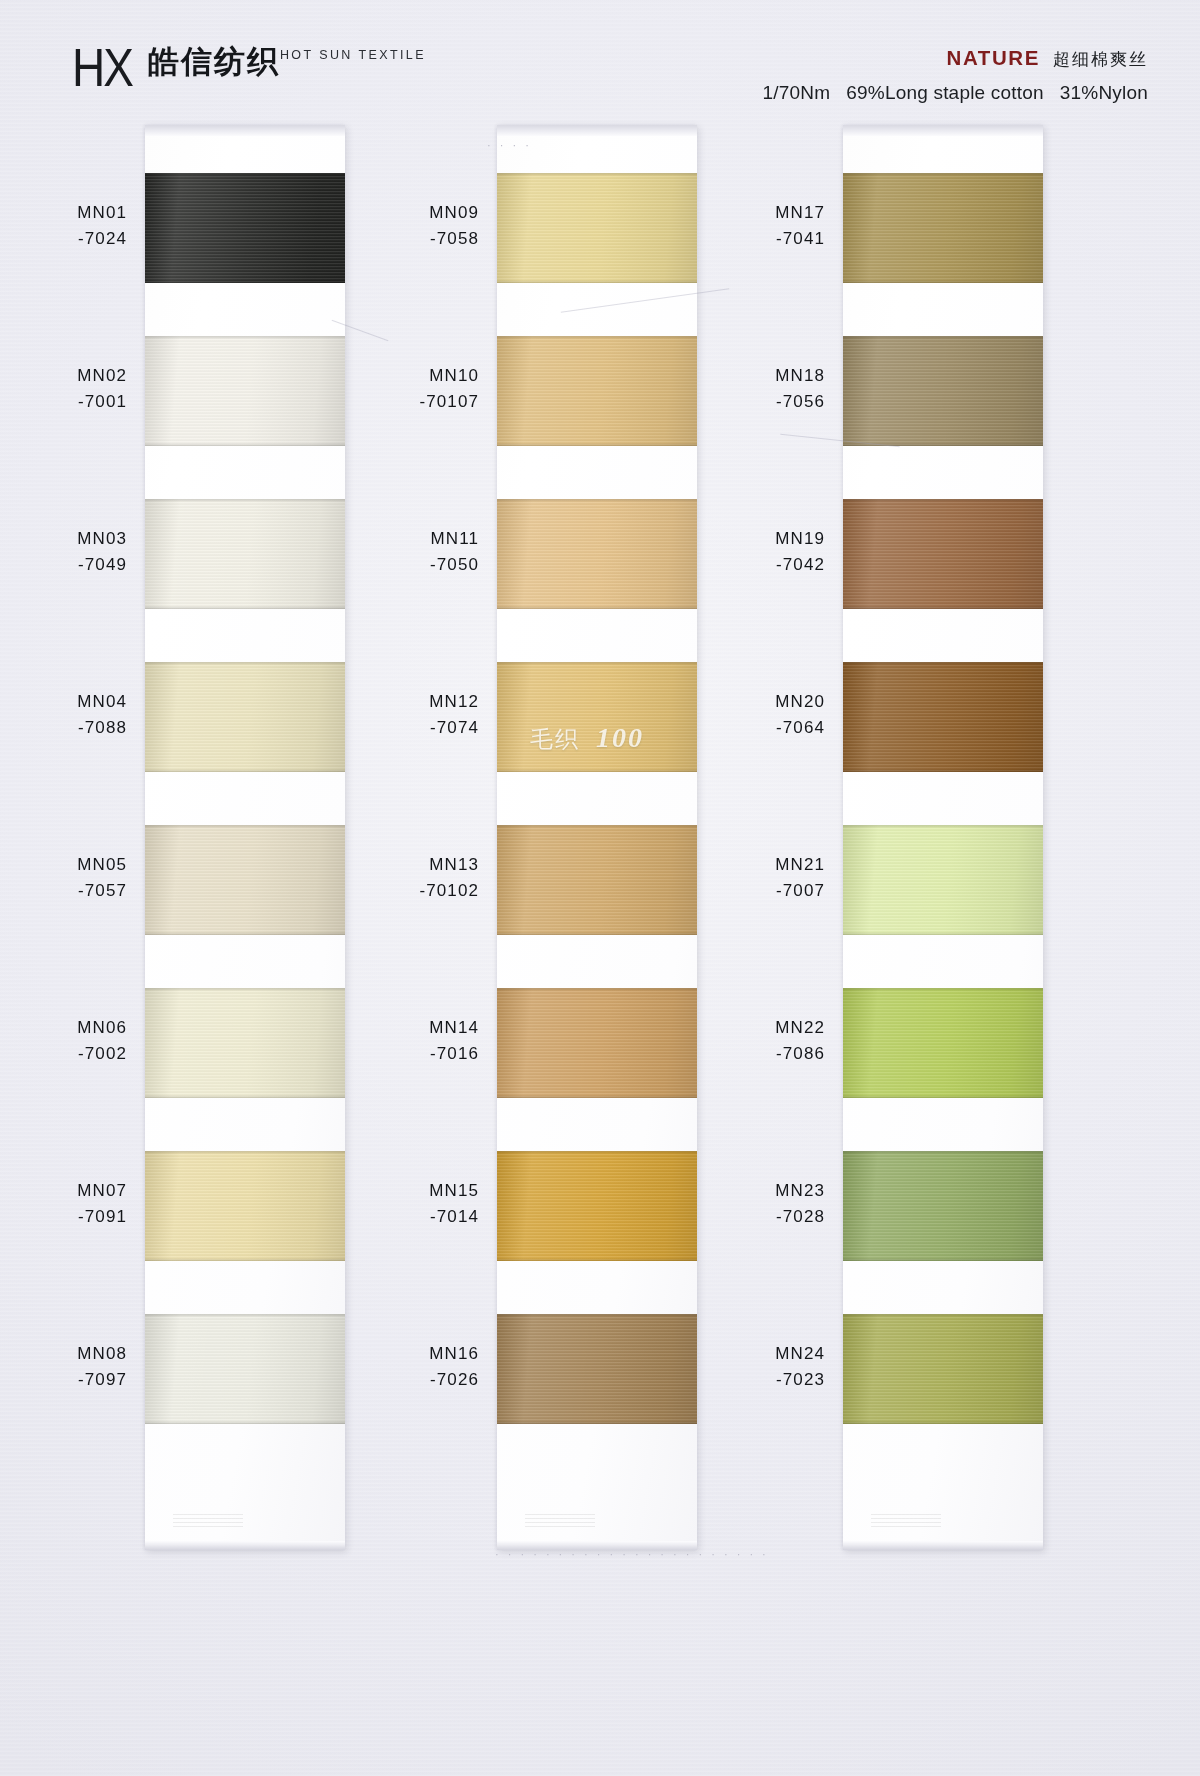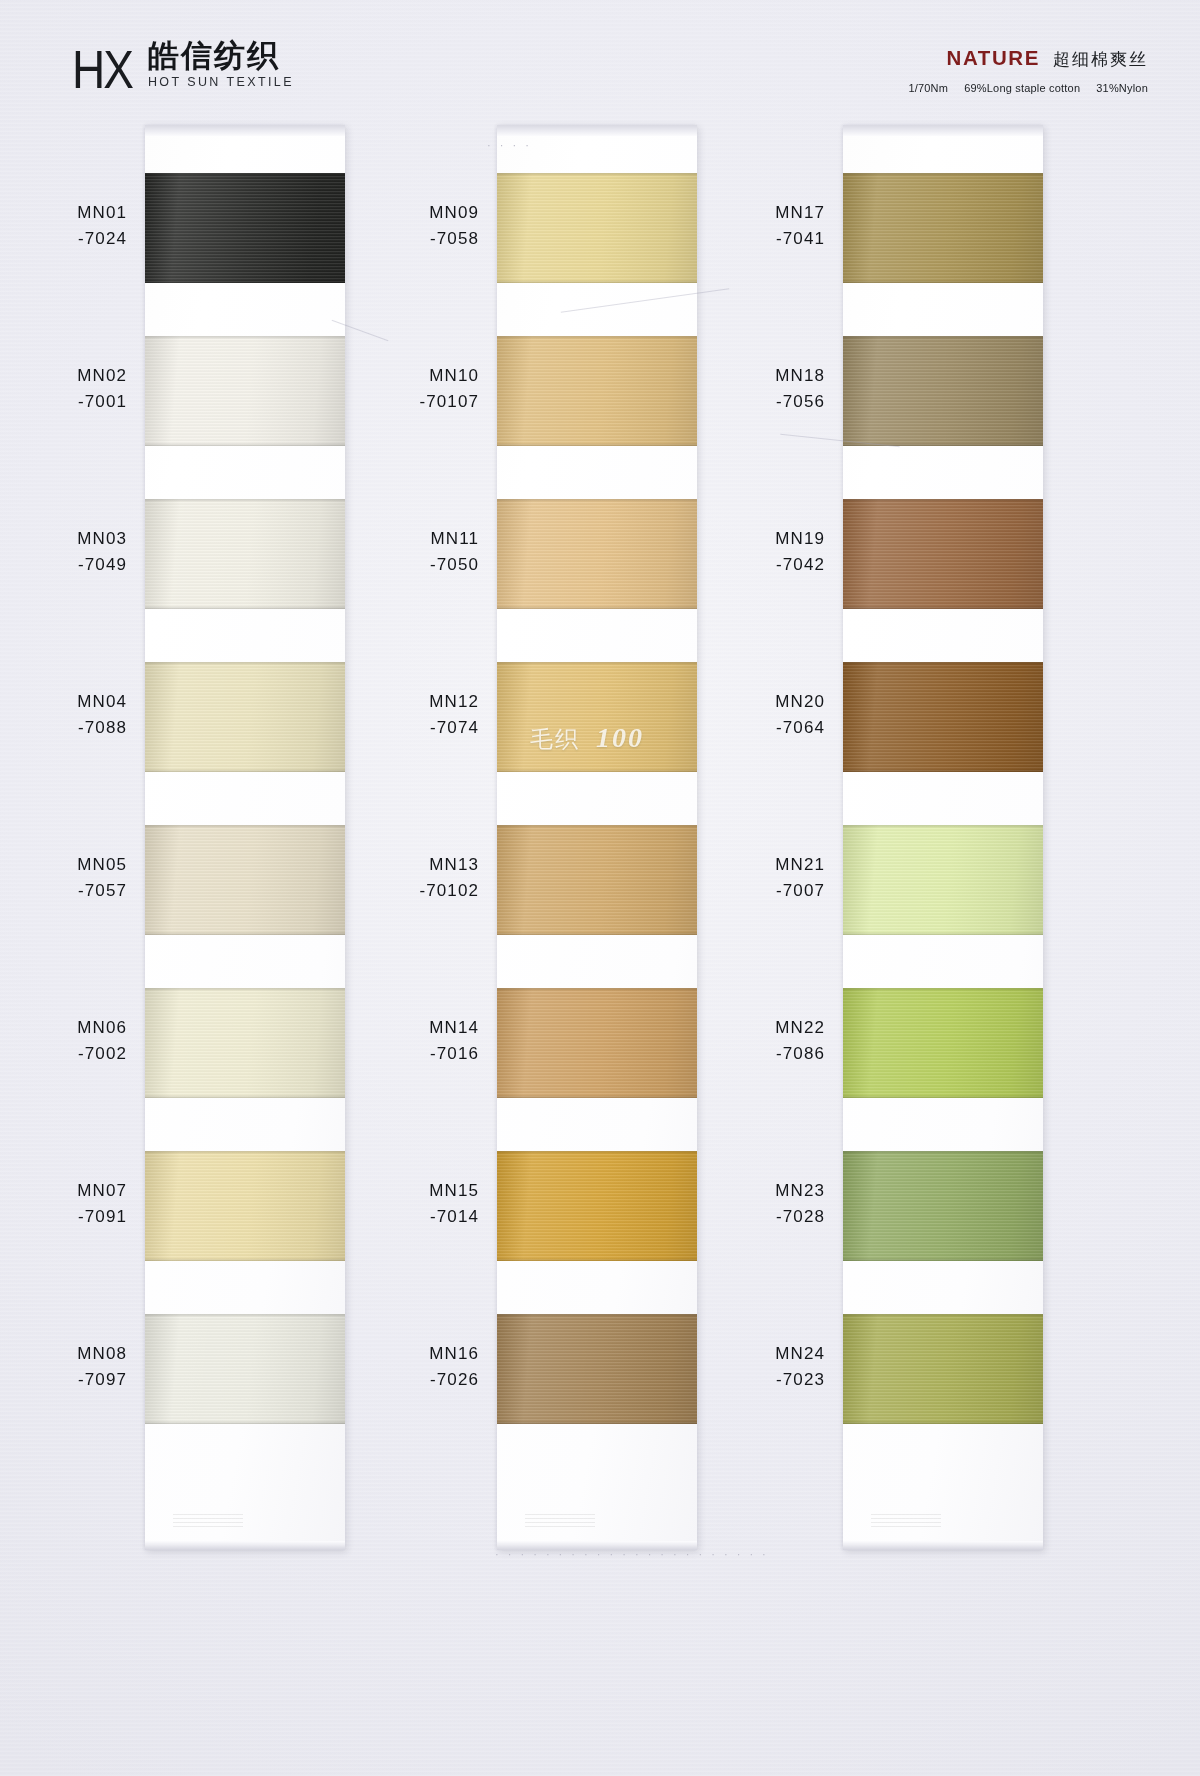--- a/index.html
+++ b/index.html
@@ -51,21 +51,21 @@
     font-weight: 300;
     letter-spacing: -2px;
     color: #191b1f;
     line-height: 1;
     transform: scaleY(1.18) translateY(2px);
     transform-origin: top left;
   }
   .logo-text-block {
     margin-left: 16px;
     display: flex;
-    flex-direction: column;
+    flex-direction: row;
     padding-top: 1px;
   }
   .logo-cn {
     font-size: 31px;
     font-weight: 700;
     color: #15171b;
     letter-spacing: 2px;
     line-height: 1.05;
     font-family: "DejaVu Sans", sans-serif;
   }
@@ -96,21 +96,21 @@
     color: #7f1d1d;
   }
   .brand-cn {
     font-size: 17px;
     color: #1d2024;
     letter-spacing: 2px;
     font-family: "DejaVu Sans", sans-serif;
   }
   .spec-line {
     margin-top: 11px;
-    font-size: 11px;
+    font-size: 19px;
     color: #1b1e22;
     letter-spacing: .2px;
     white-space: nowrap;
     font-weight: 400;
   }
   .spec-line .gap { display: inline-block; width: 16px; }
 
   
   .columns {
     position: absolute;

